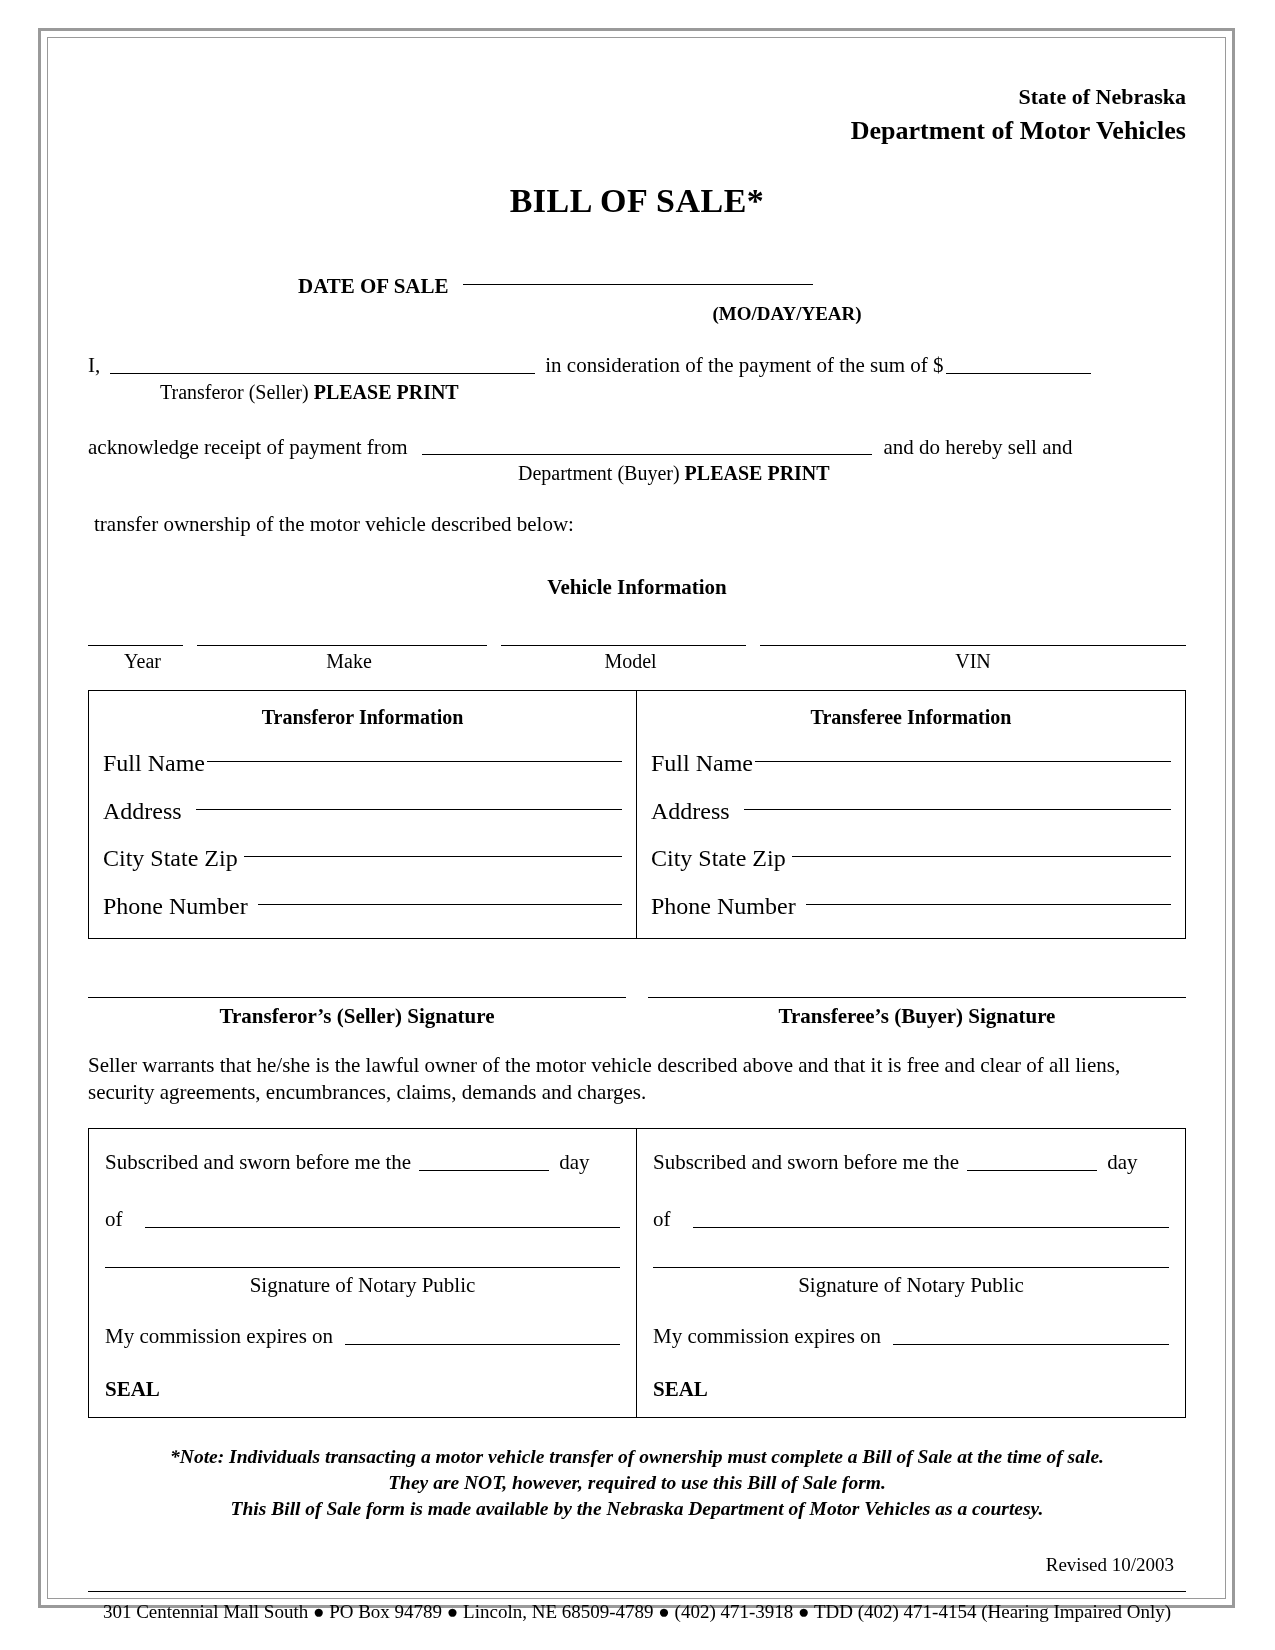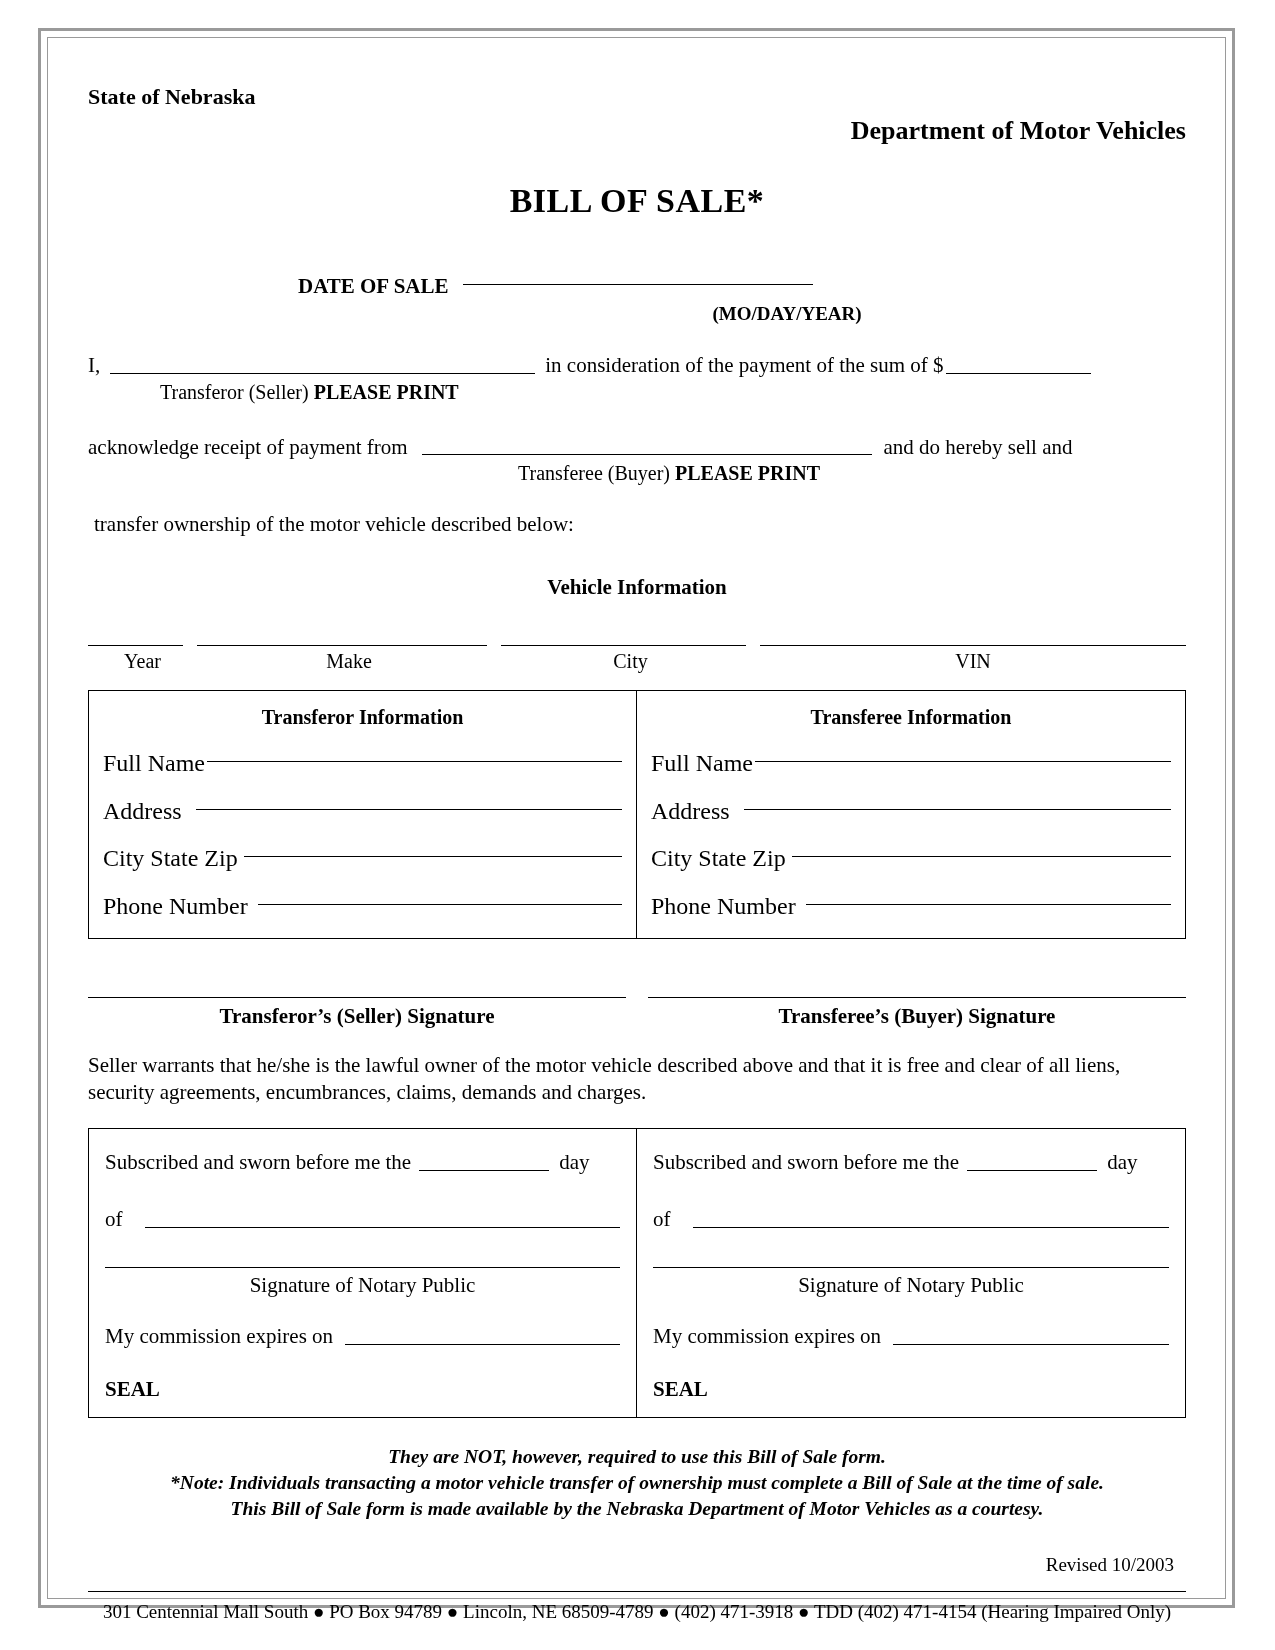--- a/index.html
+++ b/index.html
@@ -55,21 +55,21 @@
     box-sizing: border-box;
     padding: 0 26px;
     font-size: 21px;
     line-height: 1.28;
   }
   .b { font-weight: bold; }
 
   .hdr1 {
     font-size: 22px;
     font-weight: bold;
-    text-align: left;
+    text-align: right;
     margin-top: 35px;
   }
   .hdr2 {
     font-size: 26px;
     font-weight: bold;
     text-align: right;
     margin-top: 3px;
   }
   .title {
     font-size: 34px;
@@ -263,37 +263,37 @@
     <div class="sub-label" style="padding-left:72px;">
       <span>Transferor (Seller) </span><span class="b">PLEASE PRINT</span>
     </div>
 
     <div class="line-row" style="margin-top:28px;">
       <span>acknowledge receipt of payment from</span>
       <span class="rule" style="width:450px;margin:0 12px 5px 14px;"></span>
       <span>and do hereby sell and</span>
     </div>
     <div class="sub-label" style="padding-left:430px;">
-      <span>Transferee (Buyer) </span><span class="b">PLEASE PRINT</span>
+      <span>Department (Buyer) </span><span class="b">PLEASE PRINT</span>
     </div>
 
     <div class="para" style="padding-left:6px;">transfer ownership of the motor vehicle described below:</div>
 
     <div class="veh-title">Vehicle Information</div>
 
     <div class="veh-rules">
       <span class="rule" style="width:95px;"></span>
       <span class="rule" style="width:290px;"></span>
       <span class="rule" style="width:245px;"></span>
       <span class="rule" style="flex:1;"></span>
     </div>
     <div class="veh-labels">
       <span style="width:109px;text-align:center;">Year</span>
       <span style="width:304px;text-align:center;">Make</span>
-      <span style="width:259px;text-align:center;">City</span>
+      <span style="width:259px;text-align:center;">Model</span>
       <span style="flex:1;text-align:center;">VIN</span>
     </div>
 
     <div class="box" style="margin-top:16px;">
       <div class="box-half left">
         <div class="box-head">Transferor Information</div>
         <div class="fld">
           <span>Full Name</span>
           <span class="rule" style="margin-left:2px;"></span>
         </div>
@@ -381,22 +381,22 @@
         </div>
         <div class="nexp">
           <span>My commission expires on</span>
           <span class="rule" style="flex:1;margin:0 0 5px 12px;"></span>
         </div>
         <div class="seal">SEAL</div>
       </div>
     </div>
 
     <div class="note">
+      <div>*Note:  Individuals transacting a motor vehicle transfer of ownership must complete a Bill of Sale at the time of sale.</div>
       <div>They are NOT, however, required to use this Bill of Sale form.</div>
-      <div>*Note:  Individuals transacting a motor vehicle transfer of ownership must complete a Bill of Sale at the time of sale.</div>
       <div>This Bill of Sale form is made available by the Nebraska Department of Motor Vehicles as a courtesy.</div>
     </div>
 
     <div class="revised">Revised 10/2003</div>
 
     <div class="footer-rule"></div>
     <div class="footer">301 Centennial Mall South ● PO Box 94789 ● Lincoln, NE 68509-4789 ● (402) 471-3918 ● TDD (402) 471-4154 (Hearing Impaired Only)</div>
 
   </div>
 </div>

